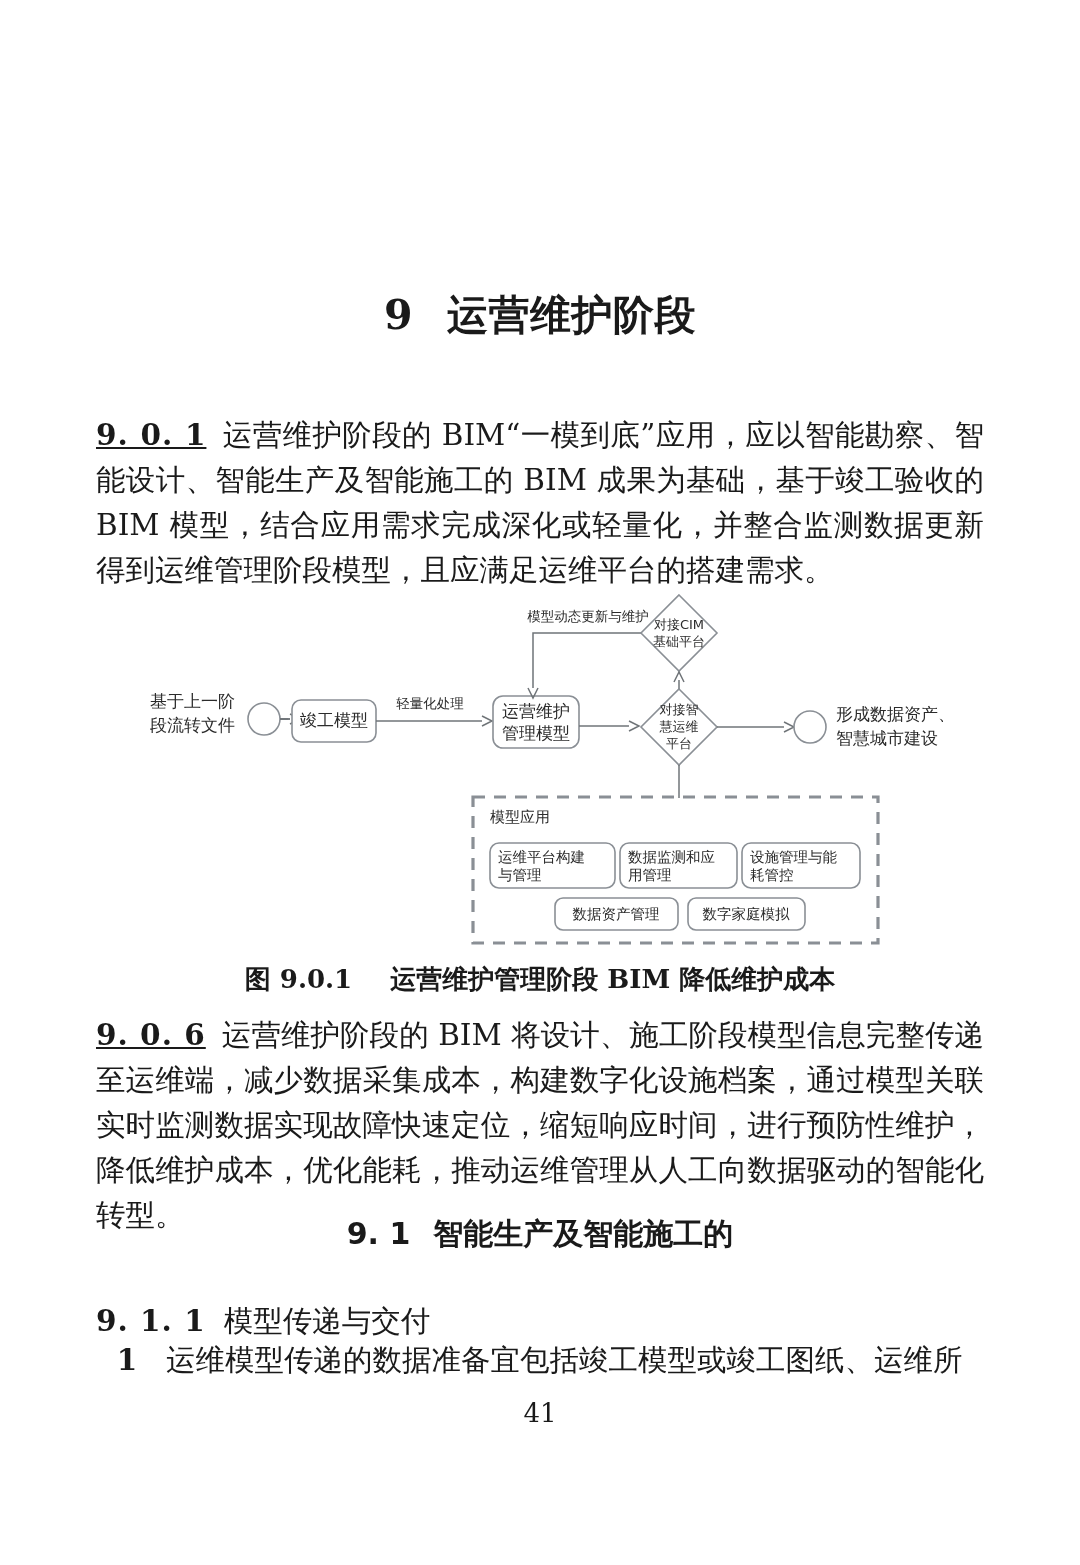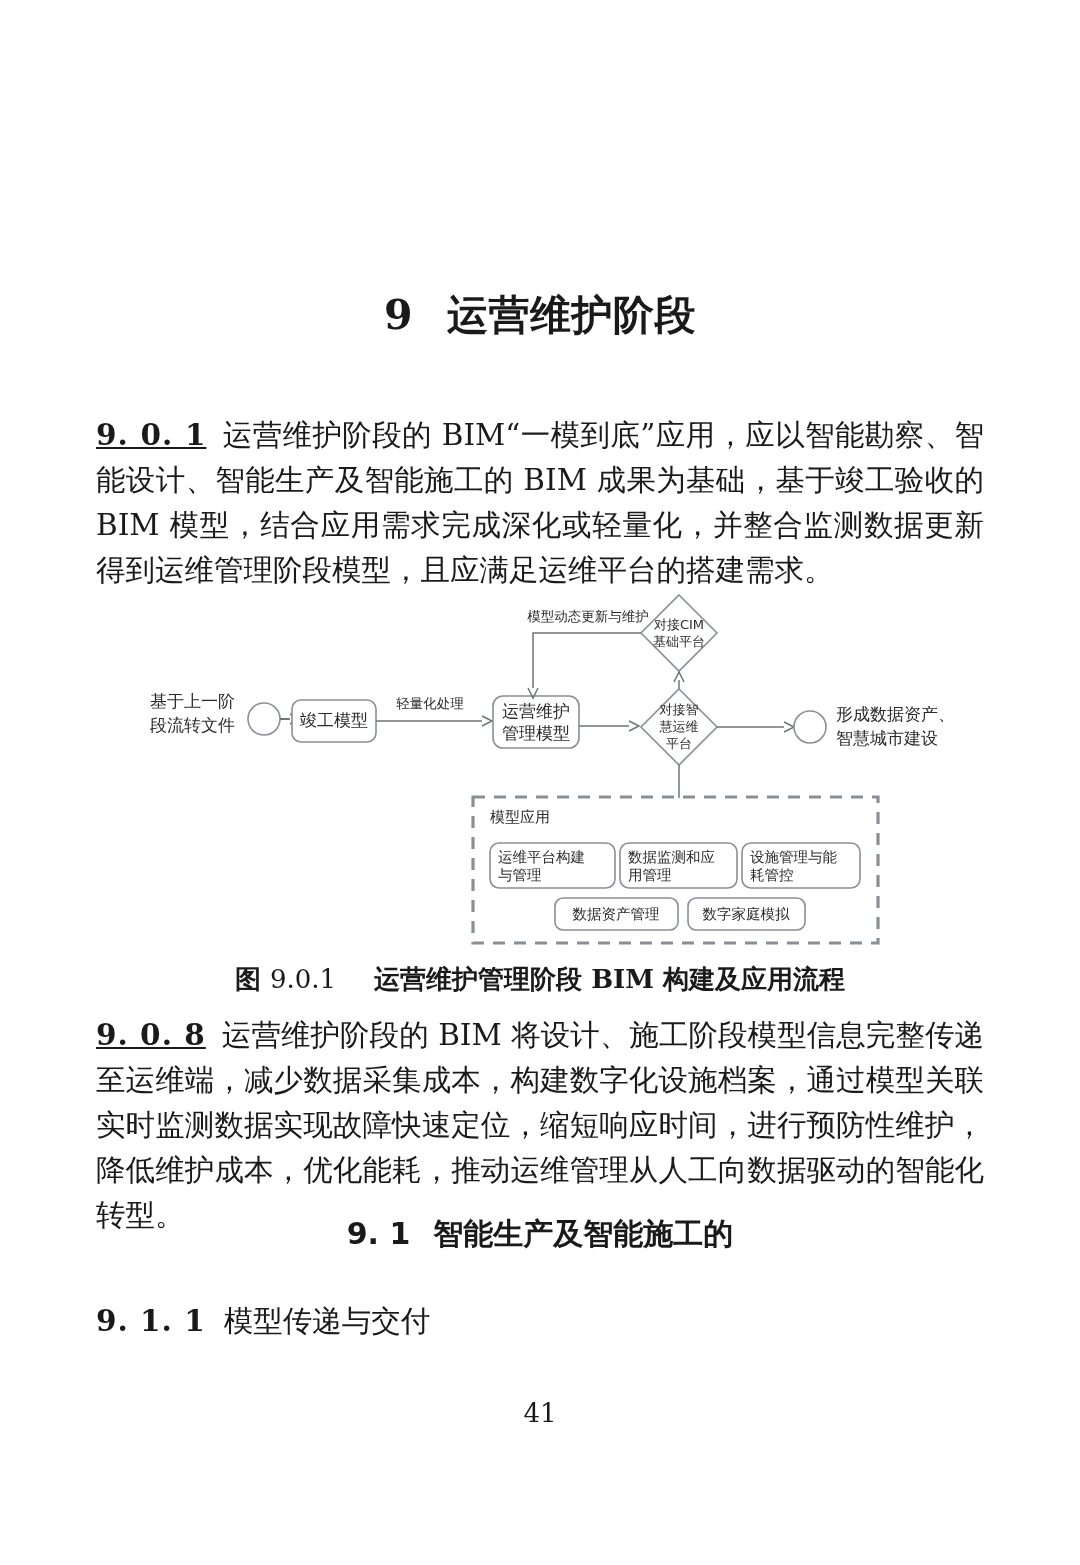--- a/index.html
+++ b/index.html
@@ -61,21 +61,21 @@
   .fig-caption {
     position: absolute;
     left: 96px;
     top: 962px;
     width: 888px;
     text-align: center;
     font-size: 26px;
     font-weight: bold;
     font-family: "DejaVu Serif", "Liberation Serif", serif;
   }
-  .fig-caption .cap-num { font-weight: normal; margin-right: 16px; }
+  .fig-caption .cap-num { font-weight: bold; margin-right: 16px; }
   .fig-caption .cap-gap { display:inline-block; width: 22px; }
 
   
   .section-heading {
     position: absolute;
     left: 96px;
     top: 1214px;
     width: 888px;
     text-align: center;
     font-size: 30px;
@@ -267,31 +267,34 @@
       </g>
       <g>
         <rect class="shape-stroke" x="592" y="308" width="117" height="32" rx="8" ry="8"></rect>
         <text class="fc-text fc-app-label" x="650" y="329" text-anchor="middle">数字家庭模拟</text>
       </g>
     </svg>
   </div>
 
   <div class="fig-caption">
     <span>图</span>
-    <span class="cap-num">9.0.1</span><span class="cap-gap"></span><span>运营维护管理阶段 BIM 构建及应用流程</span>
+    <span class="cap-num">9.0.1</span><span class="cap-gap"></span><span>运营维护管理阶段 BIM 降低维护成本</span>
   </div>
 
   <div class="para p2">
-    <span class="clause">9. 0. 8</span><span>运营维护阶段的 BIM 将设计、施工阶段模型信息完整传递至运维端，减少数据采集成本，构建数字化设施档案，通过模型关联实时监测数据实现故障快速定位，缩短响应时间，进行预防性维护，降低维护成本，优化能耗，推动运维管理从人工向数据驱动的智能化转型。</span>
+    <span class="clause">9. 0. 6</span><span>运营维护阶段的 BIM 将设计、施工阶段模型信息完整传递至运维端，减少数据采集成本，构建数字化设施档案，通过模型关联实时监测数据实现故障快速定位，缩短响应时间，进行预防性维护，降低维护成本，优化能耗，推动运维管理从人工向数据驱动的智能化转型。</span>
   </div>
 
   <div class="section-heading">
     <span class="sec-num">9. 1</span><span>智能生产及智能施工的</span>
   </div>
 
   <div class="subclause">
     <span class="clause">9. 1. 1</span><span>模型传递与交付</span>
   </div>
 
+  <div class="listitem">
+    <span class="bullet-num">1</span><span>运维模型传递的数据准备宜包括竣工模型或竣工图纸、运维所</span>
+  </div>
 
   <div class="page-number">41</div>
 
 </div>
 
 </body></html>

